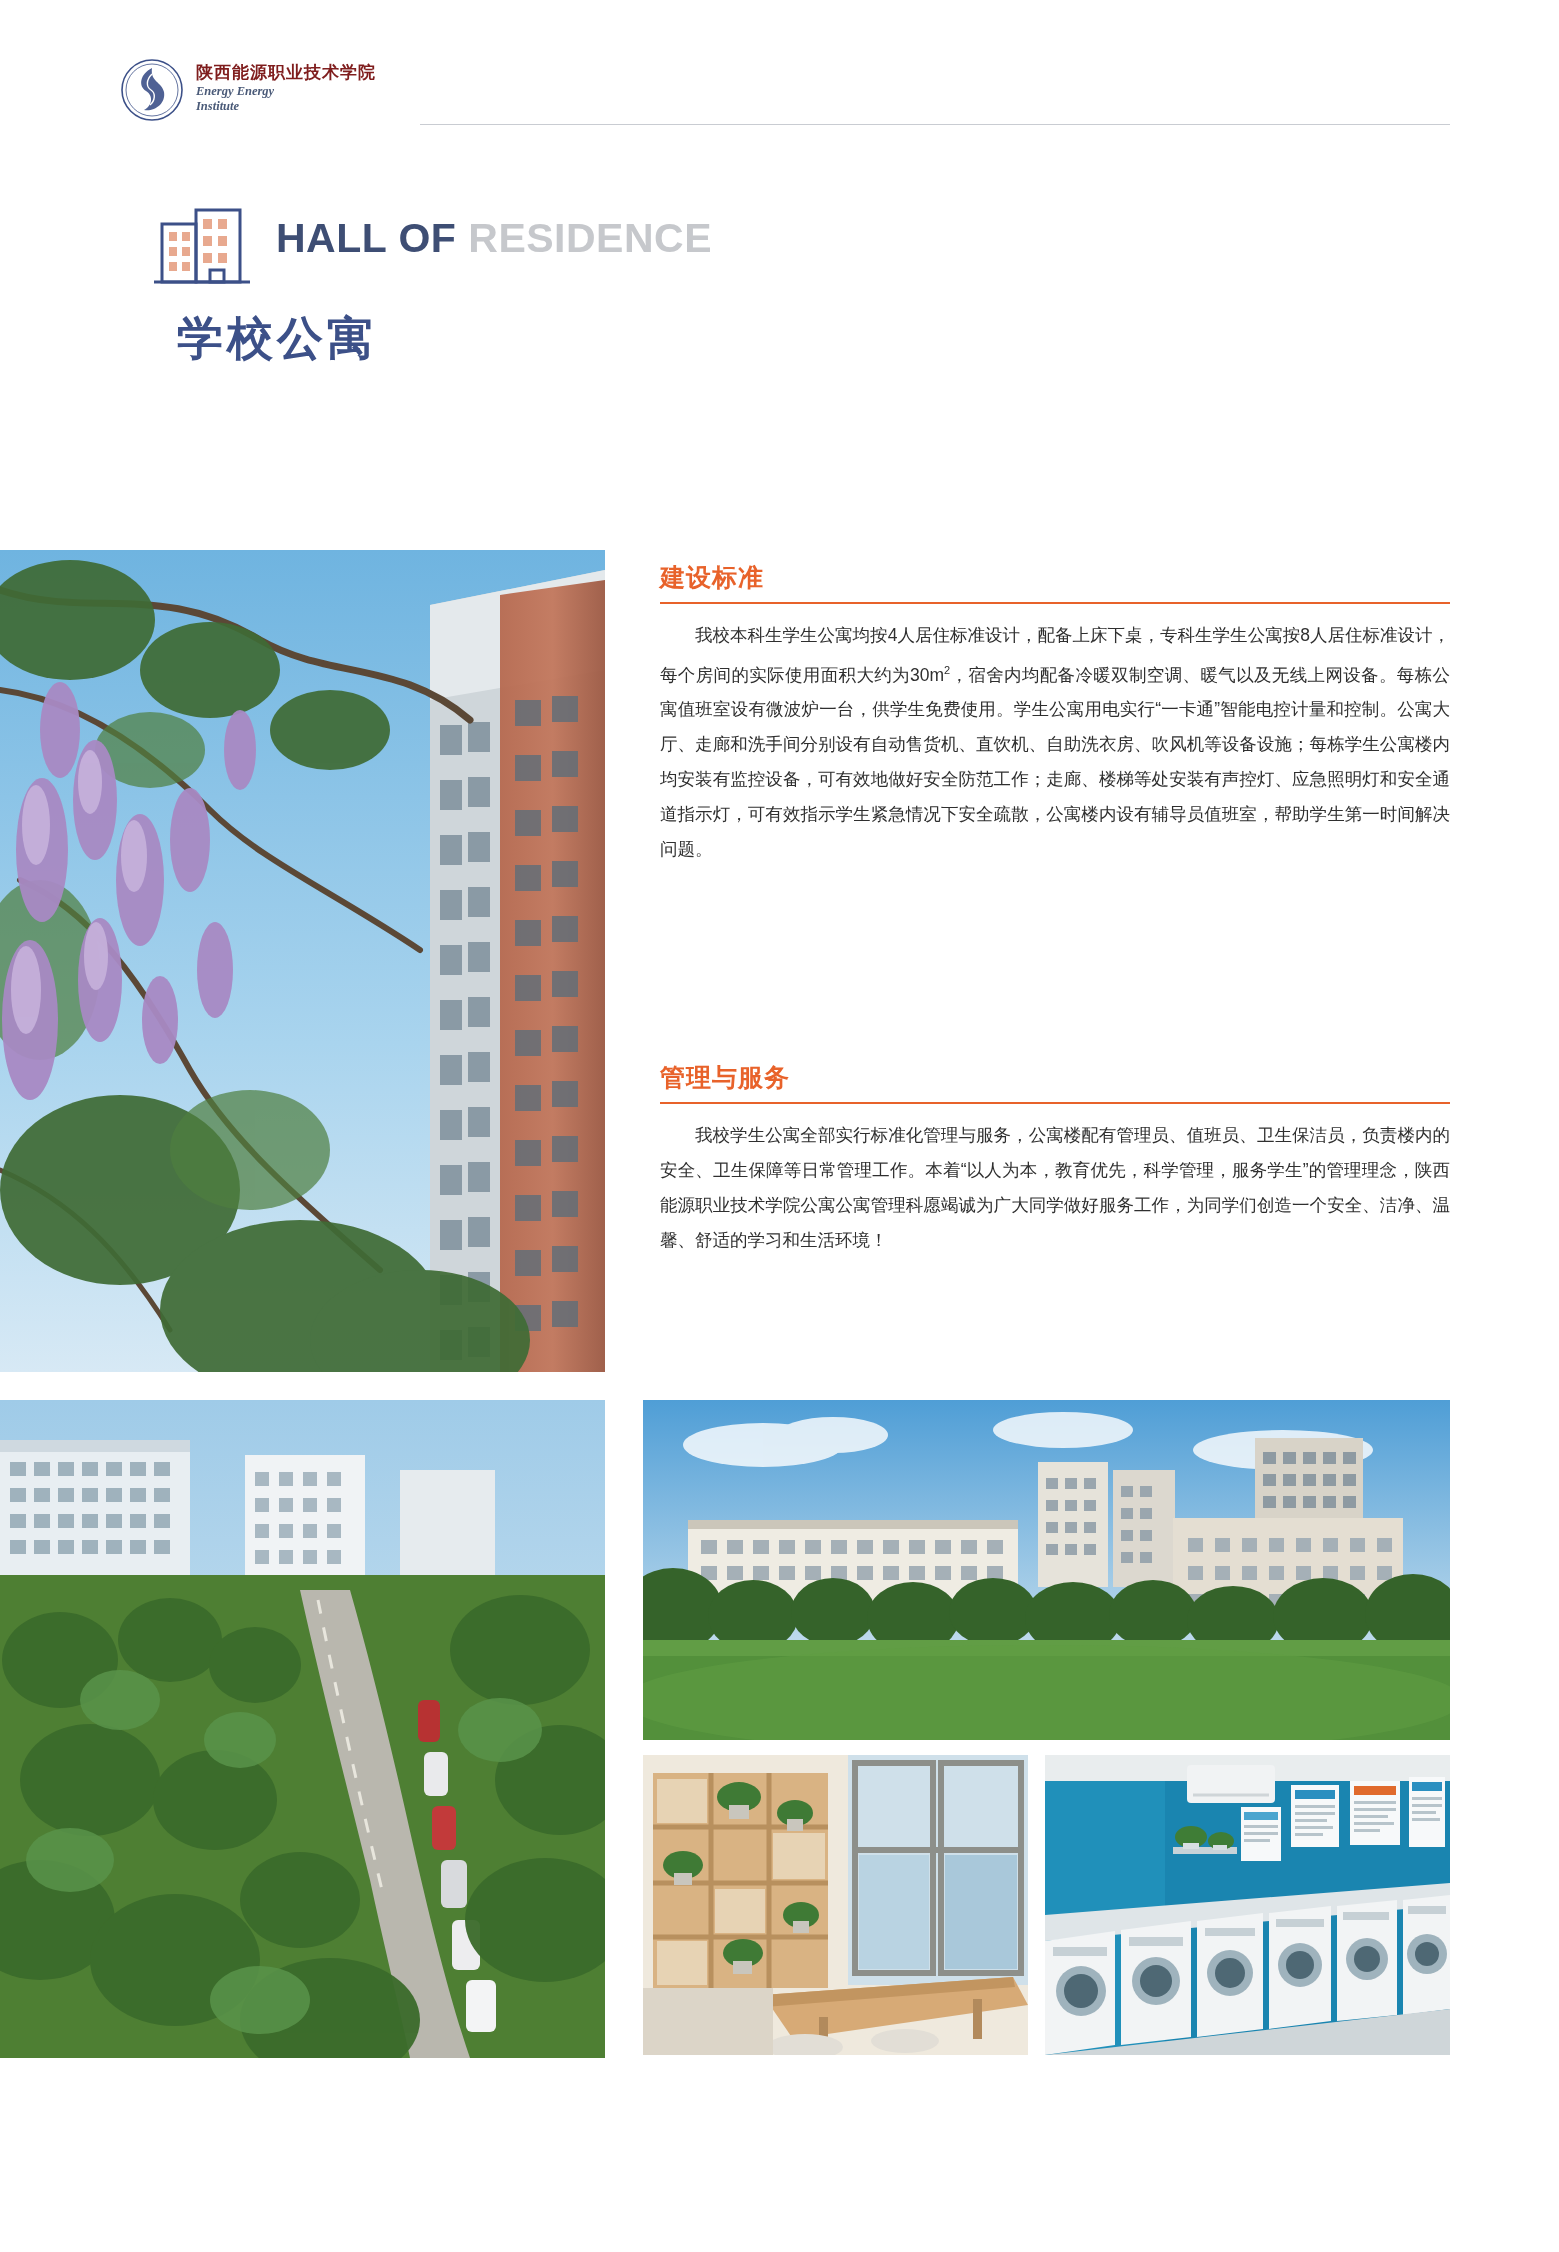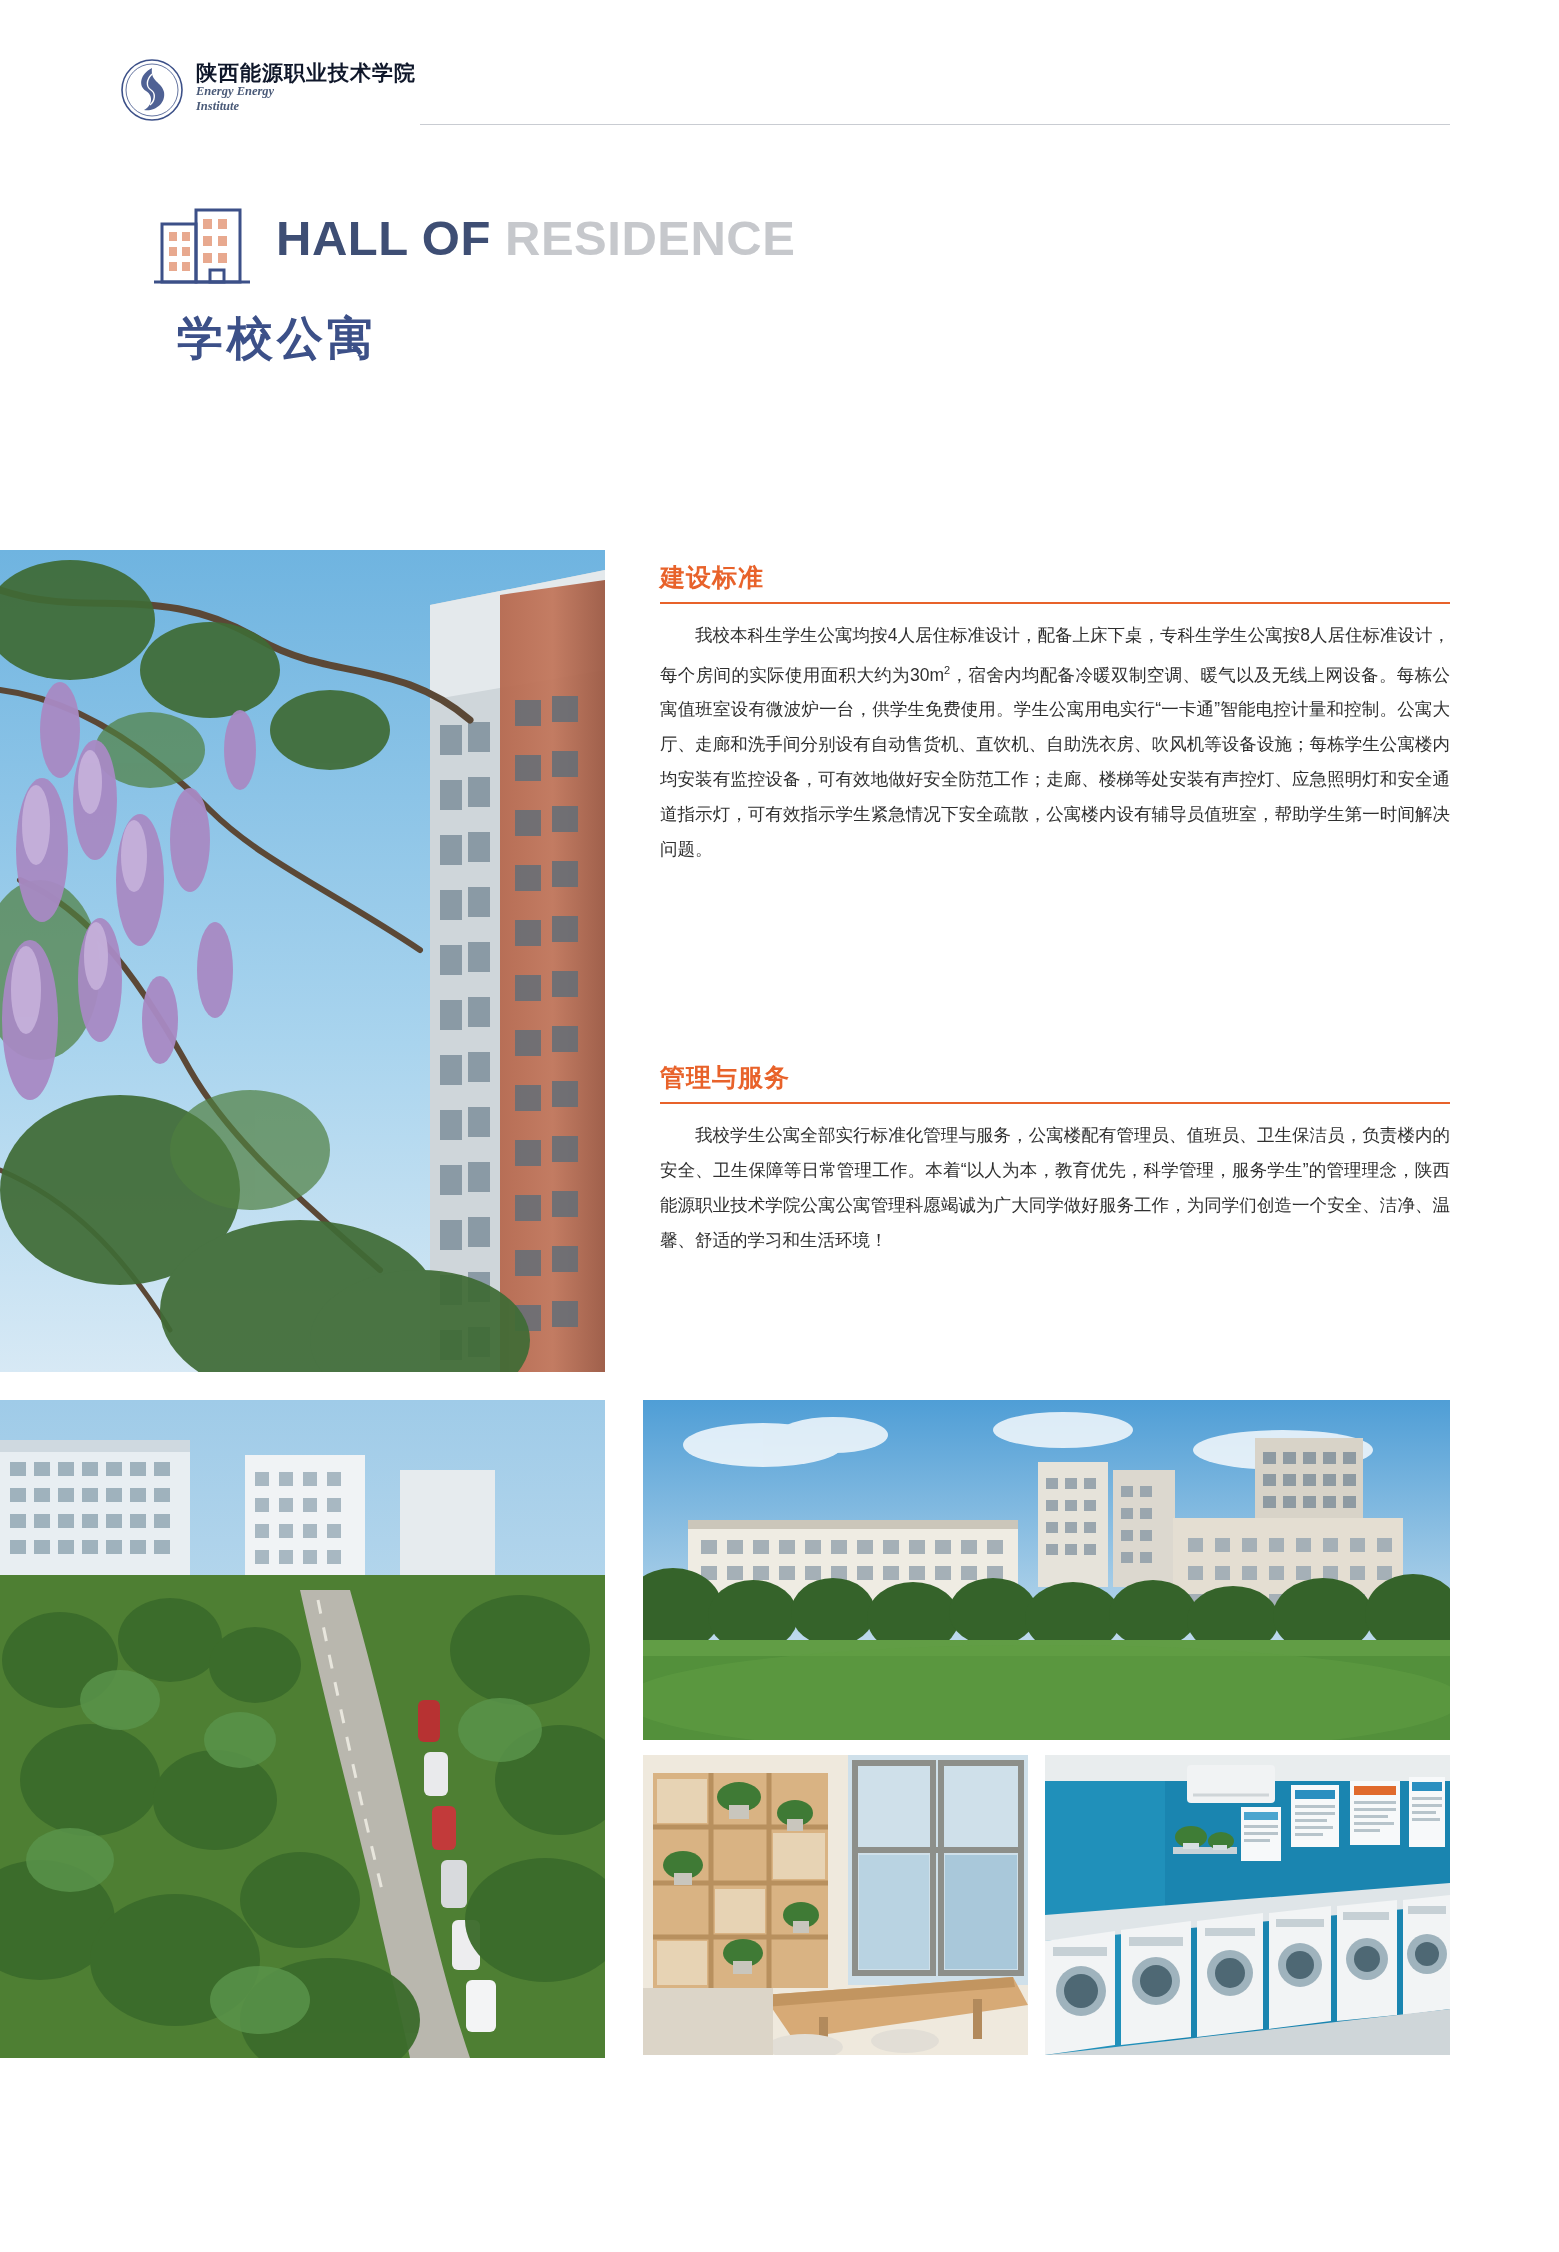--- a/index.html
+++ b/index.html
@@ -36,23 +36,23 @@
     height: 64px;
   }
   .logo-mark svg { display: block; }
   .logo-text {
     position: absolute;
     left: 76px;
     top: 4px;
     width: 230px;
   }
   .logo-cn {
-    font-size: 21px;
+    font-size: 17px;
     letter-spacing: 1px;
-    color: #0f172a;
+    color: #7f1d1d;
     font-weight: bold;
     line-height: 22px;
   }
   .logo-en {
     font-size: 12.5px;
     color: #4a5a78;
     font-style: italic;
     font-weight: bold;
     line-height: 15px;
     font-family: "Liberation Serif", serif;
@@ -76,21 +76,21 @@
     position: absolute;
     left: 0;
     top: 10px;
     width: 108px;
     height: 88px;
   }
   .hall-en {
     position: absolute;
     left: 128px;
     top: 0;
-    font-size: 49px;
+    font-size: 41px;
     font-weight: bold;
     letter-spacing: 0.5px;
     line-height: 100px;
     white-space: nowrap;
     font-family: "Liberation Sans", sans-serif;
   }
   .hall-en .seg-dark { color: #3e4e74; }
   .hall-en .seg-grey { color: #c6c8cc; }
 
   .title-cn {

